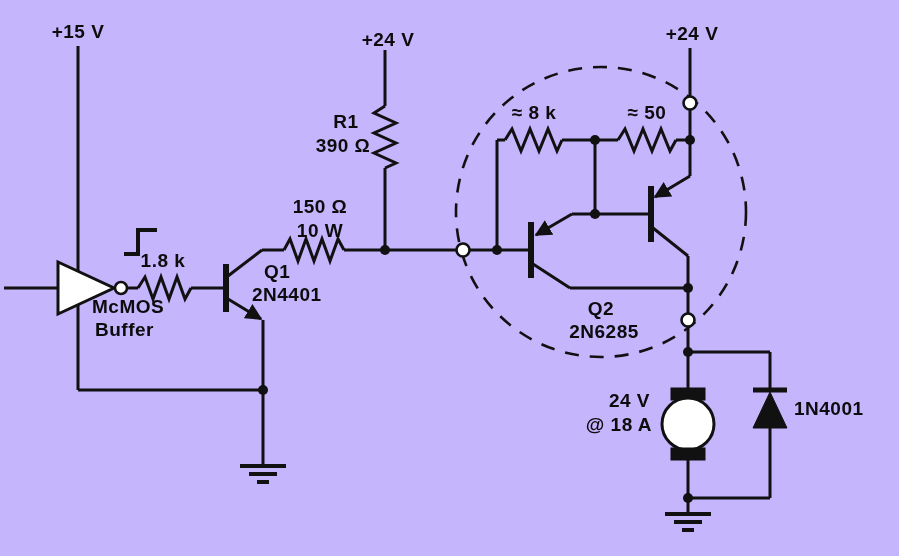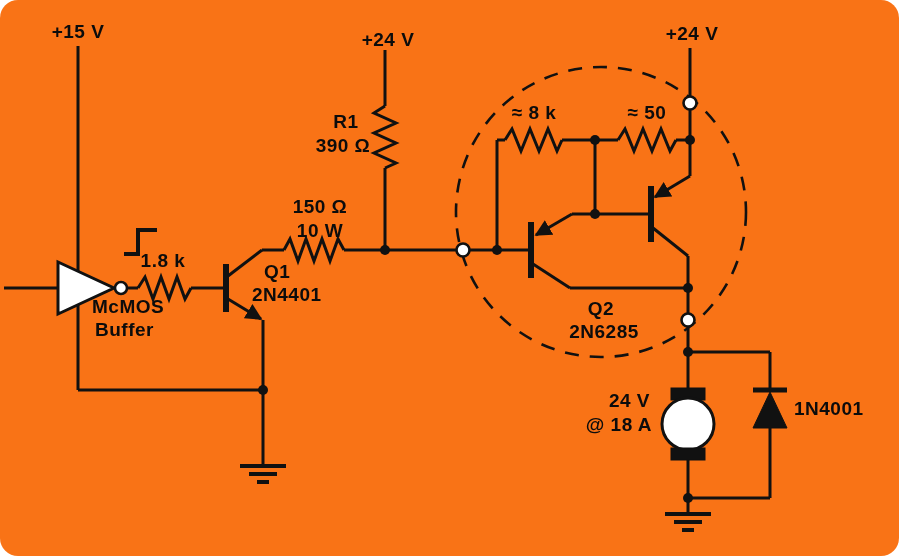--- a/index.html
+++ b/index.html
@@ -1,23 +1,22 @@
 <!DOCTYPE html>
 <html><head>
 <meta charset="utf-8">
 <style>
   html, body { margin: 0; padding: 0; background: #ffffff; }
   .stage {
     position: relative;
     width: 899px;
     height: 556px;
-    background: #f97316;
+    background: #c4b5fd;
     overflow: hidden;
     font-family: "Liberation Sans", sans-serif;
-    border-radius: 18px;
   }
   svg { display: block; }
   .wire   { stroke: #111; stroke-width: 3; fill: none; stroke-linejoin: round; stroke-linecap: butt; }
   .thick  { stroke: #111; stroke-width: 6; fill: none; }
   .zig    { stroke: #111; stroke-width: 3; fill: none; stroke-linejoin: miter; }
   .dot    { fill: #111; stroke: none; }
   .term   { fill: #ffffff; stroke: #111; stroke-width: 2.6; }
   .whitefill { fill: #ffffff; stroke: #111; stroke-width: 3; }
   .blackfill { fill: #111; stroke: #111; stroke-width: 1; }
   .dashed { fill: none; stroke: #111; stroke-width: 2.6; stroke-dasharray: 14 11; }

